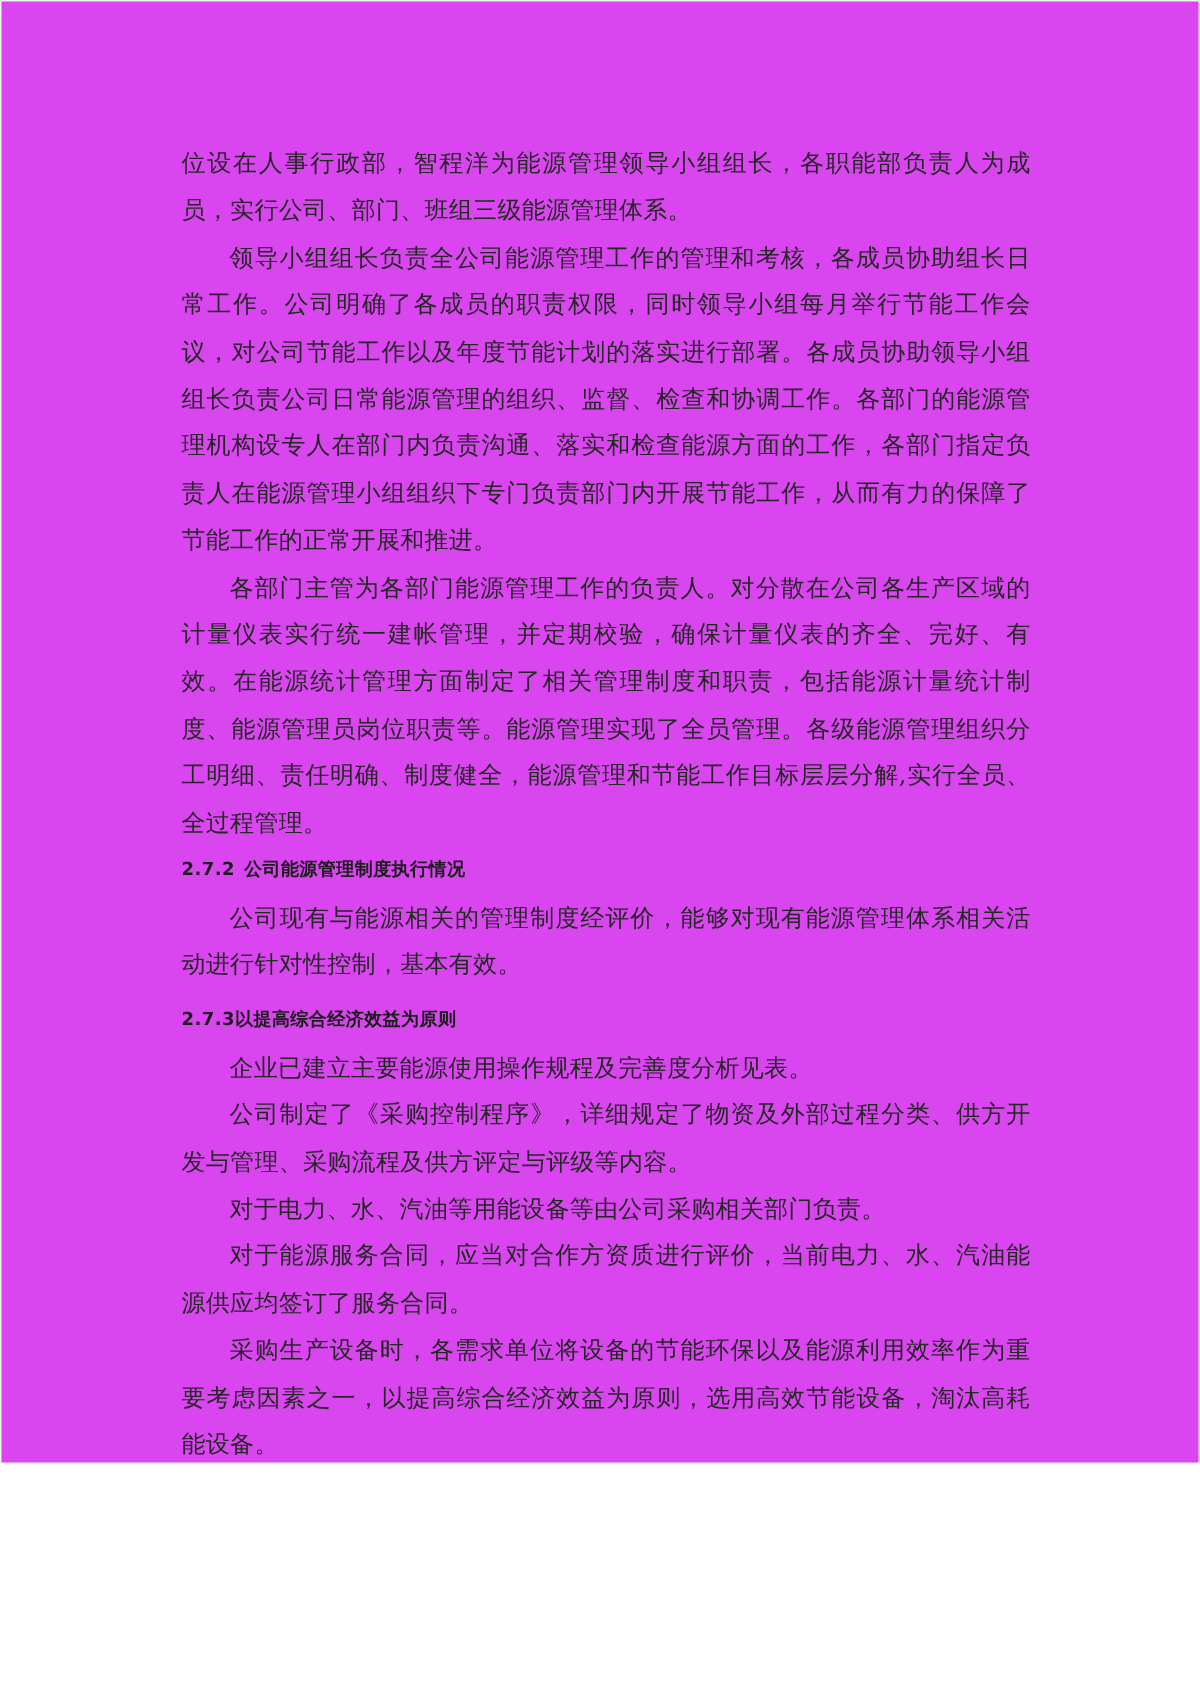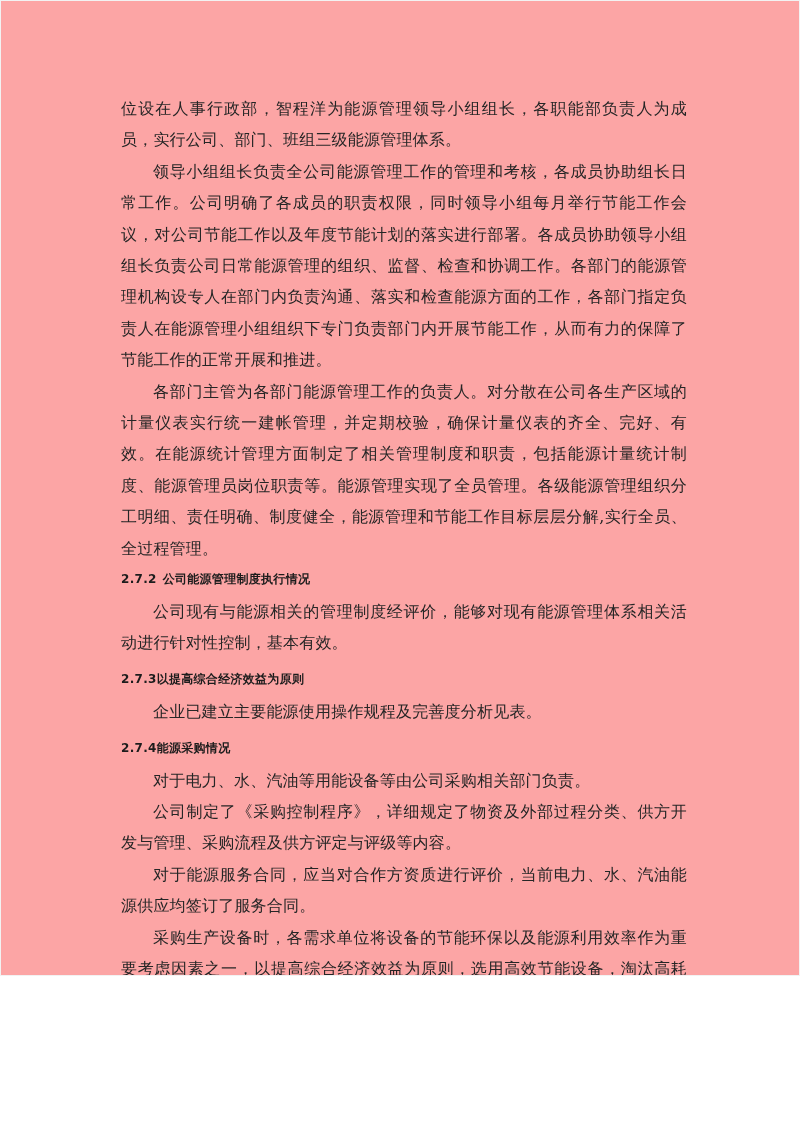--- a/index.html
+++ b/index.html
@@ -5,21 +5,21 @@
   html, body {
     margin: 0;
     padding: 0;
     background: #ffffff;
   }
   .page {
     position: relative;
     width: 800px;
     height: 976px;
     margin: 0 auto;
-    background: #fca5a5;
+    background: #d946ef;
     border: 1px solid #f2f2f2;
     box-sizing: border-box;
     overflow: hidden;
     font-family: "DejaVu Serif", "Liberation Serif", serif;
     color: #262626;
     text-decoration: underline;
   }
   .content {
     position: absolute;
     left: 120px;
@@ -88,27 +88,24 @@
     </h3>
 
     <p class="body-text indent">公司现有与能源相关的管理制度经评价，能够对现有能源管理体系相关活动进行针对性控制，基本有效。</p>
 
     <h3 class="heading3 mt">
       <span class="h-num gap-md">2.7.3</span><span class="h-title">以提高综合经济效益为原则</span>
     </h3>
 
     <p class="body-text indent">企业已建立主要能源使用操作规程及完善度分析见表。</p>
 
-    <h3 class="heading3 mt">
-      <span class="h-num gap-md">2.7.4</span><span class="h-title">能源采购情况</span>
-    </h3>
+
+    <p class="body-text indent">公司制定了《采购控制程序》，详细规定了物资及外部过程分类、供方开发与管理、采购流程及供方评定与评级等内容。</p>
 
     <p class="body-text indent">对于电力、水、汽油等用能设备等由公司采购相关部门负责。</p>
-
-    <p class="body-text indent">公司制定了《采购控制程序》，详细规定了物资及外部过程分类、供方开发与管理、采购流程及供方评定与评级等内容。</p>
 
     <p class="body-text indent">对于能源服务合同，应当对合作方资质进行评价，当前电力、水、汽油能源供应均签订了服务合同。</p>
 
     <p class="body-text indent">采购生产设备时，各需求单位将设备的节能环保以及能源利用效率作为重要考虑因素之一，以提高综合经济效益为原则，选用高效节能设备，淘汰高耗能设备。</p>
 
     <h2 class="heading2">
       <span class="h-num gap-lg">2.7</span><span class="h-title">法律法规及其他要求执行情况</span>
     </h2>
 
   </div>

